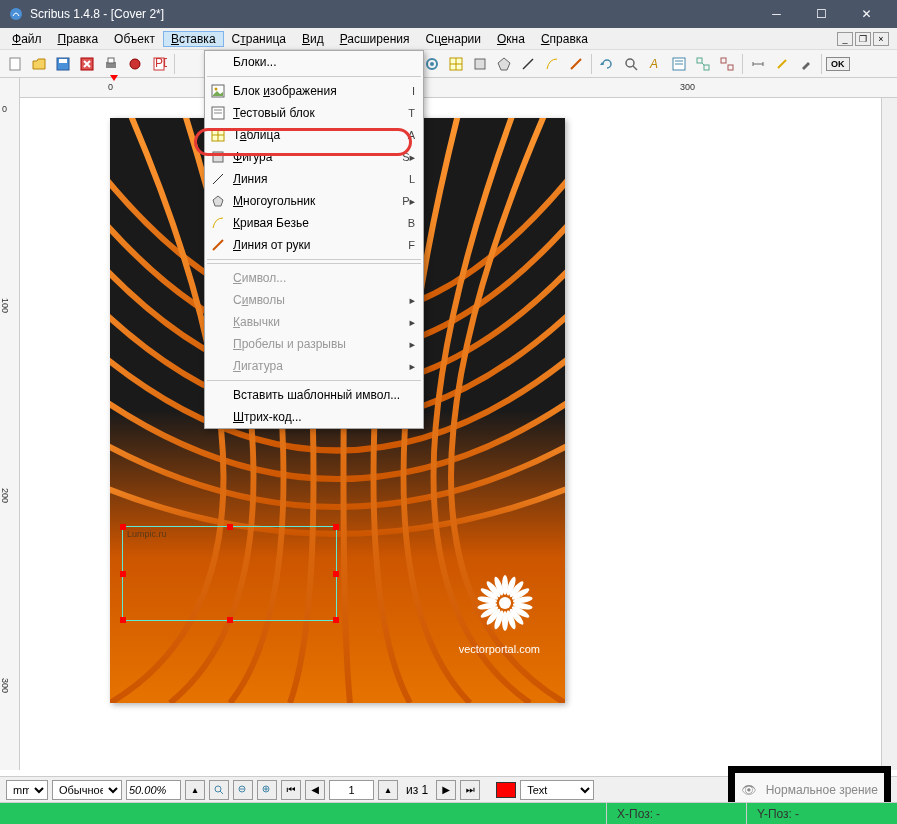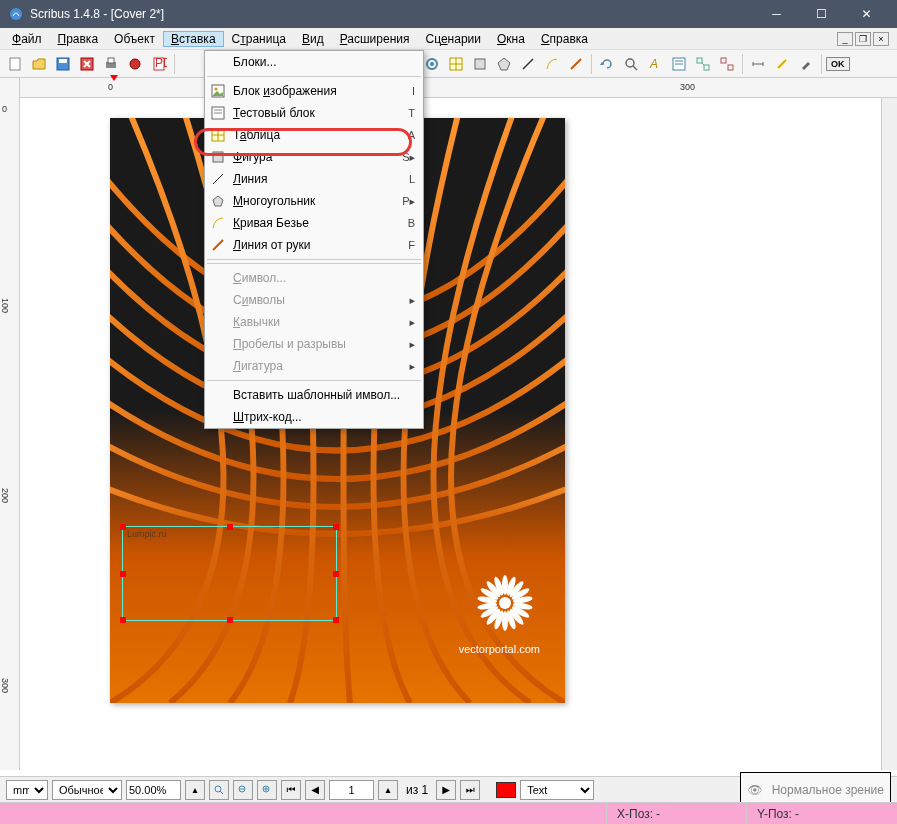--- a/index.html
+++ b/index.html
@@ -54,23 +54,23 @@
 .sunflower svg { width: 100%; height: 100%; }
 .vptext { position: absolute; right: 25px; bottom: 48px; color: #fff; font-size: 11px; }
 .redmarker { position: absolute; left: 90px; top: -3px; width: 0; height: 0; border-left: 4px solid transparent; border-right: 4px solid transparent; border-top: 6px solid #f00; }
 
 .scrollbar-v { position: absolute; right: 0; top: 98px; bottom: 54px; width: 16px; background: #f0f0f0; border-left: 1px solid #ccc; }
 
 .statusbar1 { position: absolute; left: 0; right: 0; bottom: 22px; height: 26px; background: #f0f0f0; border-top: 1px solid #ccc; display: flex; align-items: center; padding: 0 6px; gap: 4px; }
 .statusbar1 select, .statusbar1 input { height: 20px; font-size: 11px; border: 1px solid #999; background: #fff; padding: 0 2px; }
 .statusbar1 .sbtn { width: 20px; height: 20px; border: 1px solid #999; background: #eee; display: flex; align-items: center; justify-content: center; font-size: 10px; }
 .statusbar1 .colorswatch { width: 20px; height: 16px; background: #f00; border: 1px solid #333; }
-.statusbar1 .normvis { margin-left: auto; color: #888; font-size: 11px; padding: 10px 6px; border: 1px solid #000000; background: #f8f8f8; }
-
-.statusbar2 { position: absolute; left: 0; right: 0; bottom: 0; height: 22px; background: #f9a8d4; border-top: 1px solid #ccc; display: flex; align-items: center; }
+.statusbar1 .normvis { margin-left: auto; color: #888; font-size: 11px; padding: 10px 6px; border: 7px solid #000000; background: #f8f8f8; }
+
+.statusbar2 { position: absolute; left: 0; right: 0; bottom: 0; height: 22px; background: #22c55e; border-top: 1px solid #ccc; display: flex; align-items: center; }
 .statusbar2 .cell { border-left: 1px solid #ccc; padding: 0 10px; height: 100%; display: flex; align-items: center; font-size: 11px; color: #333; }
 .statusbar2 .spacer { flex: 1; }
 </style>
 </head>
 <body>
 
 <div class="titlebar">
   <span class="icon">
     <svg viewBox="0 0 16 16">
         <circle cx="8" cy="8" r="6" fill="#4a90d9"></circle>
@@ -450,21 +450,21 @@
     <span class="dicon"></span>
       <span class="dlabel"><u>Ш</u>трих-код...</span>
   </div>
 </div>
 
 <div class="highlight-oval"></div>
 
 <div class="statusbar1">
   <select style="width:42px"><option>mm</option></select>
   <select style="width:70px"><option>Обычное</option></select>
-  <input style="width: 55px;" value="50.00%">
+  <input style="width: 55px; font-style: italic;" value="50.00%">
   <div class="sbtn">▴</div>
   <div class="sbtn">
       <svg width="12" height="12">
         <circle cx="5" cy="5" r="3" fill="none" stroke="#48a"></circle>
         <line x1="7" y1="7" x2="10" y2="10" stroke="#48a"></line>
       </svg>
     </div>
   <div class="sbtn">
       <svg width="12" height="12">
         <circle cx="5" cy="5" r="3" fill="none" stroke="#48a"></circle>

